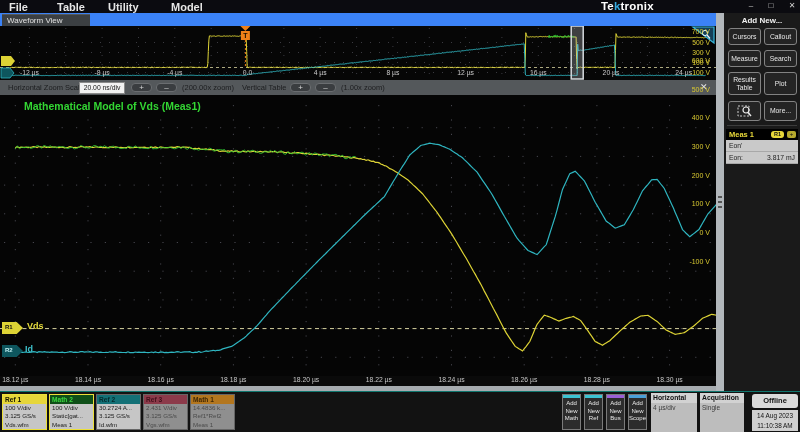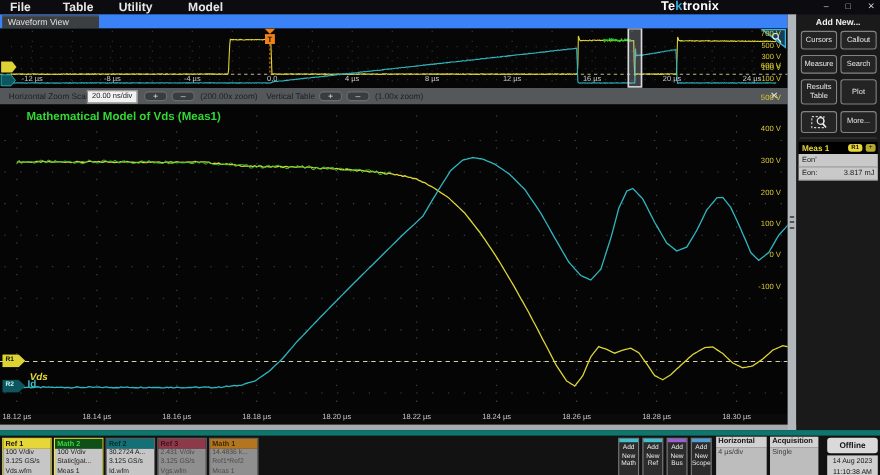--- a/index.html
+++ b/index.html
@@ -37,21 +37,21 @@
   #mainplot{left:0;top:95px;width:716px;height:281px;background:#050505;}
   #main-title{left:24px;top:5px;color:#33d633;font-size:10.5px;font-weight:bold;}
   .mn-ylab{position:absolute;color:#d8c831;font-size:7px;left:674px;width:36px;text-align:right;}
   .mn-xtick{position:absolute;color:#c8c8c8;font-size:6.8px;top:0px;width:44px;text-align:center;}
   #main-xticks{left:0;top:376px;width:716px;height:10px;background:#0a0a0a;}
   .chbadge-arrow{position:absolute;width:21px;height:12px;font-size:6px;font-weight:bold;
                  text-align:left;padding:2px 0 0 3px;box-sizing:border-box;
                  clip-path:polygon(0 0,70% 0,100% 50%,70% 100%,0 100%);}
   #r1-arrow{background:#ddd335;color:#111;left:2px;top:227px;}
   #r2-arrow{background:#0e565e;color:#c2f0f4;left:2px;top:250px;}
-  #vds-label{left:27px;top:242px;color:#e4da3c;font-size:9px;font-weight:bold;font-style:italic;}
+  #vds-label{left:27px;top:226px;color:#e4da3c;font-size:9px;font-weight:bold;}
   #id-label{left:25px;top:249px;color:#3ec1cc;font-size:9px;font-weight:bold;}
 
   #bottomstrip{left:0;top:386px;width:724px;height:5px;background:#a6abaf;}
 
   
   #divider{left:716px;top:13px;width:8px;height:378px;background:#b2b7bb;}
   #divider .dots{position:absolute;left:2px;top:183px;width:4px;height:14px;
      background:repeating-linear-gradient(#555 0 2px,transparent 2px 5px);}
   #sidebar{left:724px;top:13px;width:76px;height:378px;background:#1a1a1a;padding-left:44px;}
   #sb-header{left:0;top:3px;width:76px;text-align:center;color:#f0f0f0;font-size:8px;font-weight:bold;}
@@ -67,21 +67,21 @@
   #meas-pill{position:absolute;right:14px;top:2px;background:#e8d83a;color:#111;font-size:5.5px;
              font-weight:bold;border-radius:3px;padding:0 3px;line-height:7px;}
   #meas-add{position:absolute;right:2px;top:2px;background:#b5a92e;color:#111;font-size:6px;
             border-radius:2px;width:9px;text-align:center;line-height:7px;}
   .meas-row{position:relative;height:11px;background:#c9c9c9;color:#222;font-size:6.8px;
             border-bottom:1px solid #a8a8a8;}
   .meas-row .lab{position:absolute;left:3px;top:2px;}
   .meas-row .val{position:absolute;right:3px;top:2px;}
 
   
-  #bottombar{left:0;top:391px;width:800px;height:41px;background:#121212;border-top:5px solid #0f766e;box-sizing:border-box;}
+  #bottombar{left:0;top:391px;width:800px;height:41px;background:#121212;border-top:1px solid #0f766e;box-sizing:border-box;}
   .chbadge{position:absolute;top:2px;width:45px;height:36px;box-sizing:border-box;border:1px solid #666;}
   .chbadge .hd{height:9px;font-size:6.6px;font-weight:bold;padding-left:2px;line-height:9px;}
   .chbadge .bd{height:25px;font-size:6.2px;line-height:8.3px;padding-left:2px;
                background:#c6c6c6;color:#1a1a1a;overflow:hidden;white-space:nowrap;}
   .chbadge.selected{border:1px solid #ece03a;}
   .chbadge.dimmed .bd{background:#8f8f8f;color:#4a4a4a;}
 
   .addbtn{position:absolute;top:2px;width:19px;height:36px;background:#2c2c2c;border:1px solid #7a7a7a;
           box-sizing:border-box;color:#e8e8e8;font-size:6px;line-height:7.6px;text-align:center;}
   .addbtn .strip{height:3px;margin:0 0 2px 0;}

